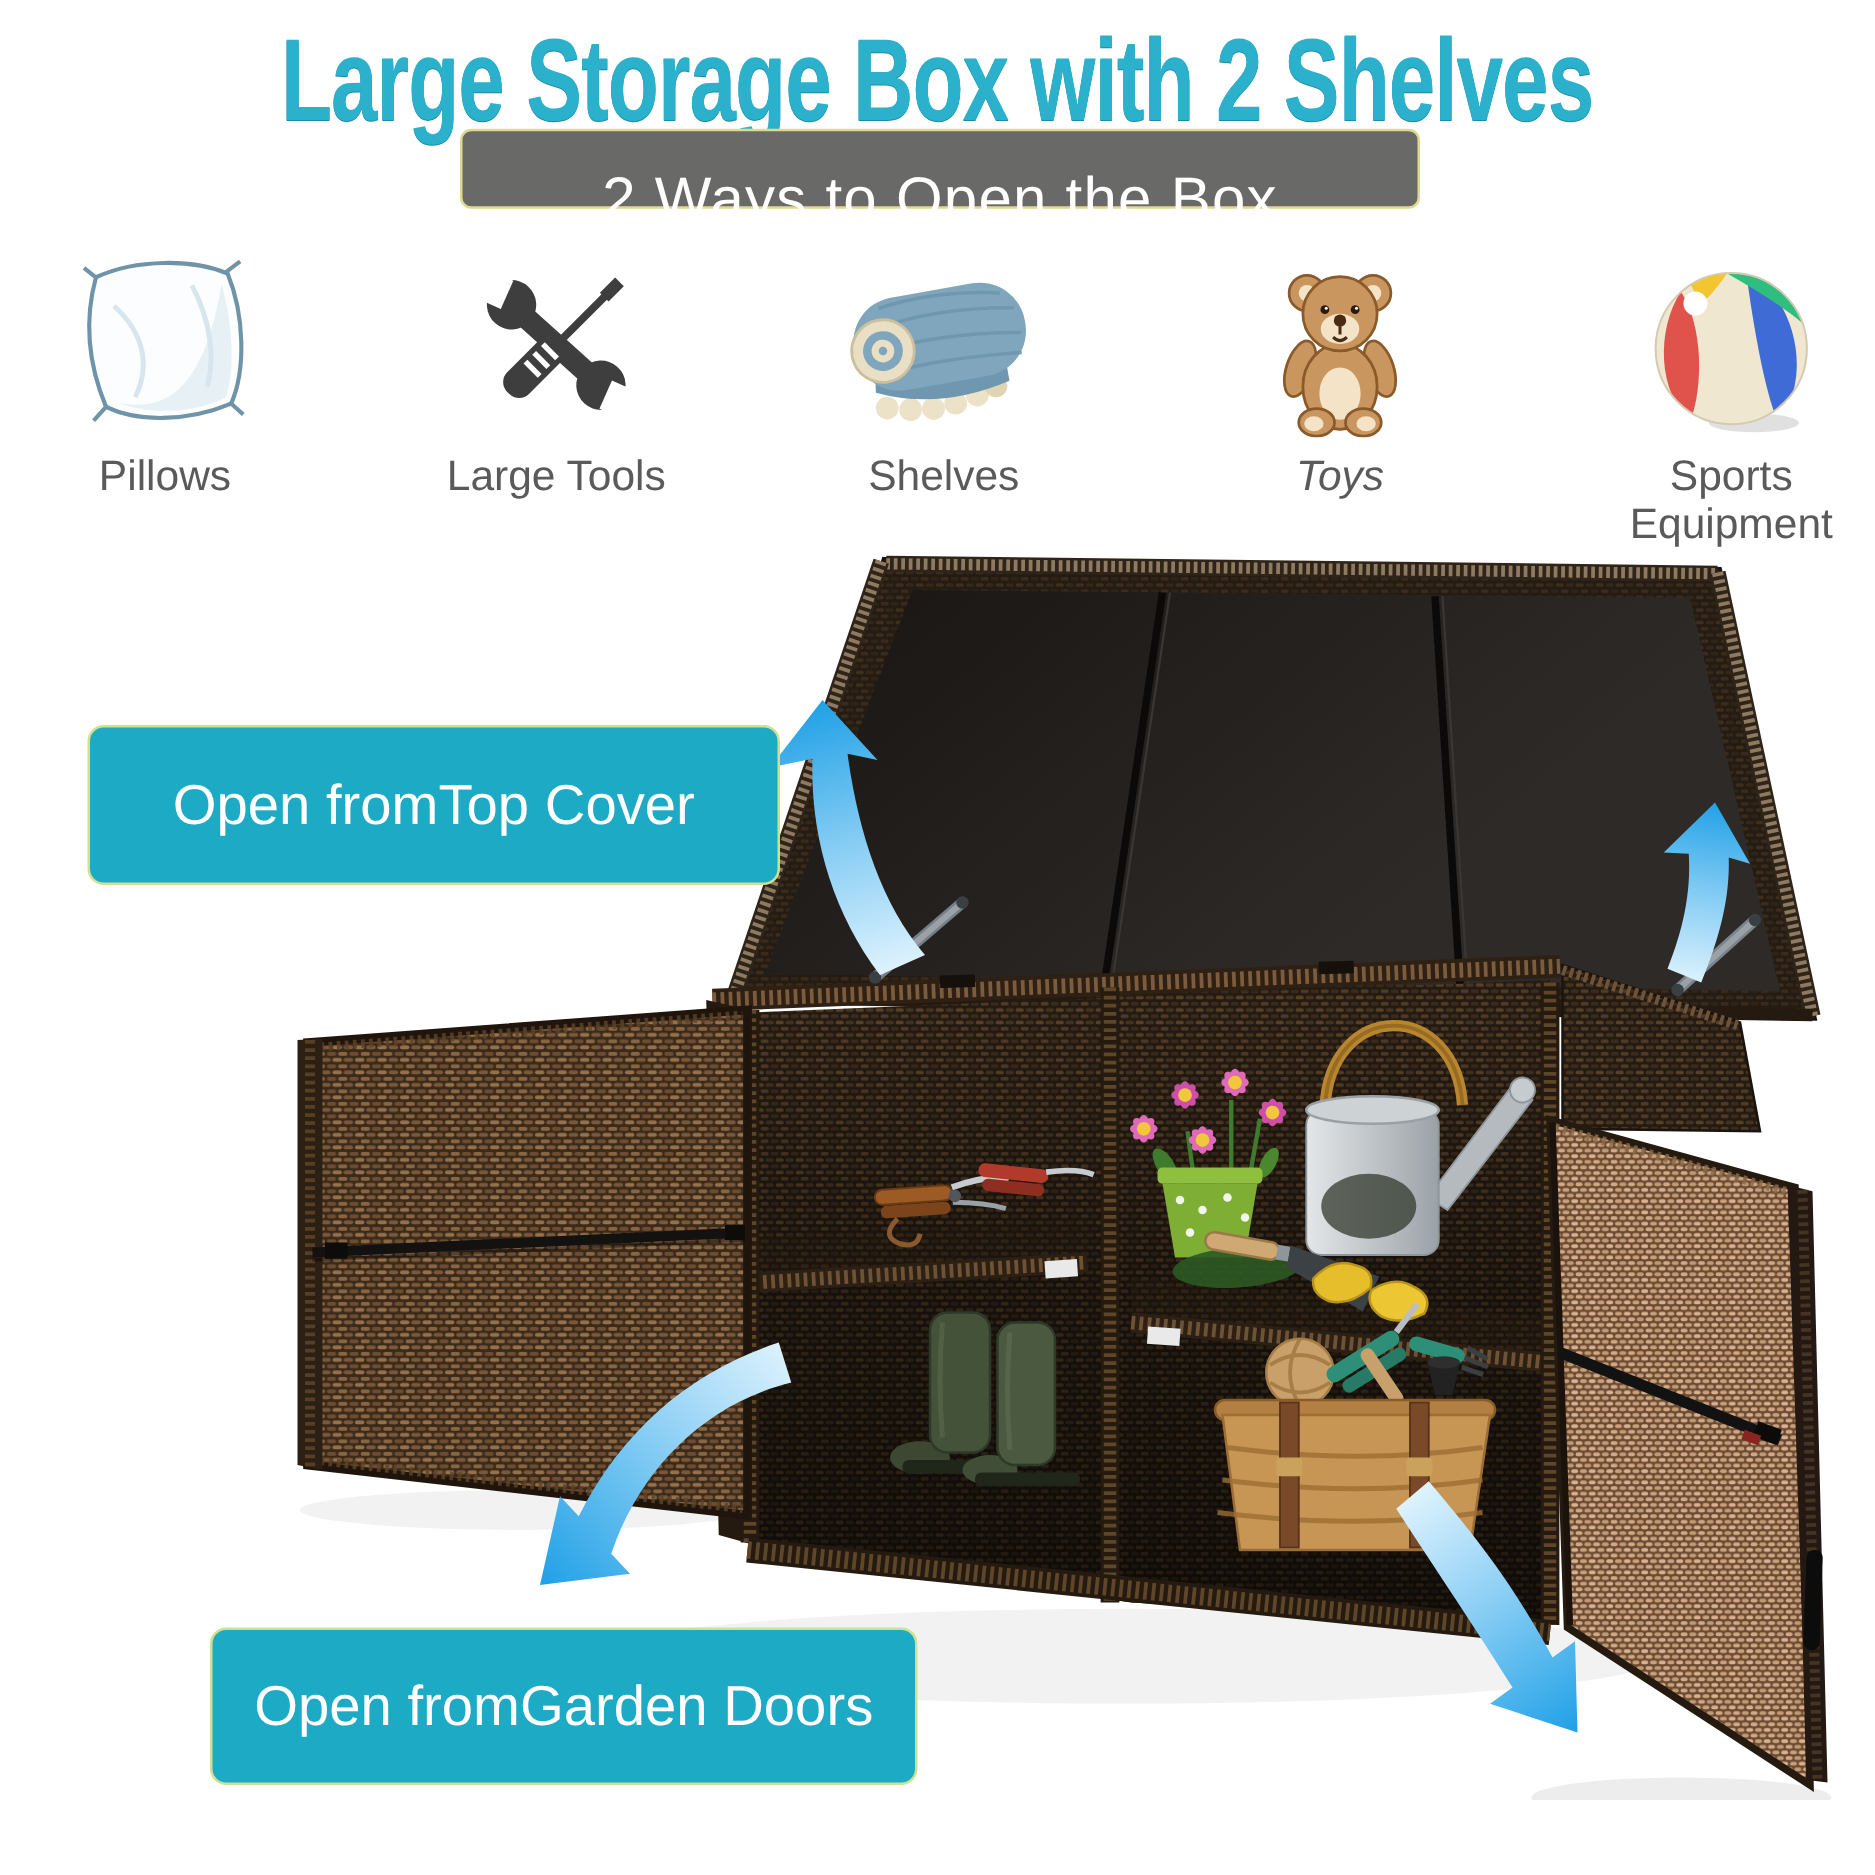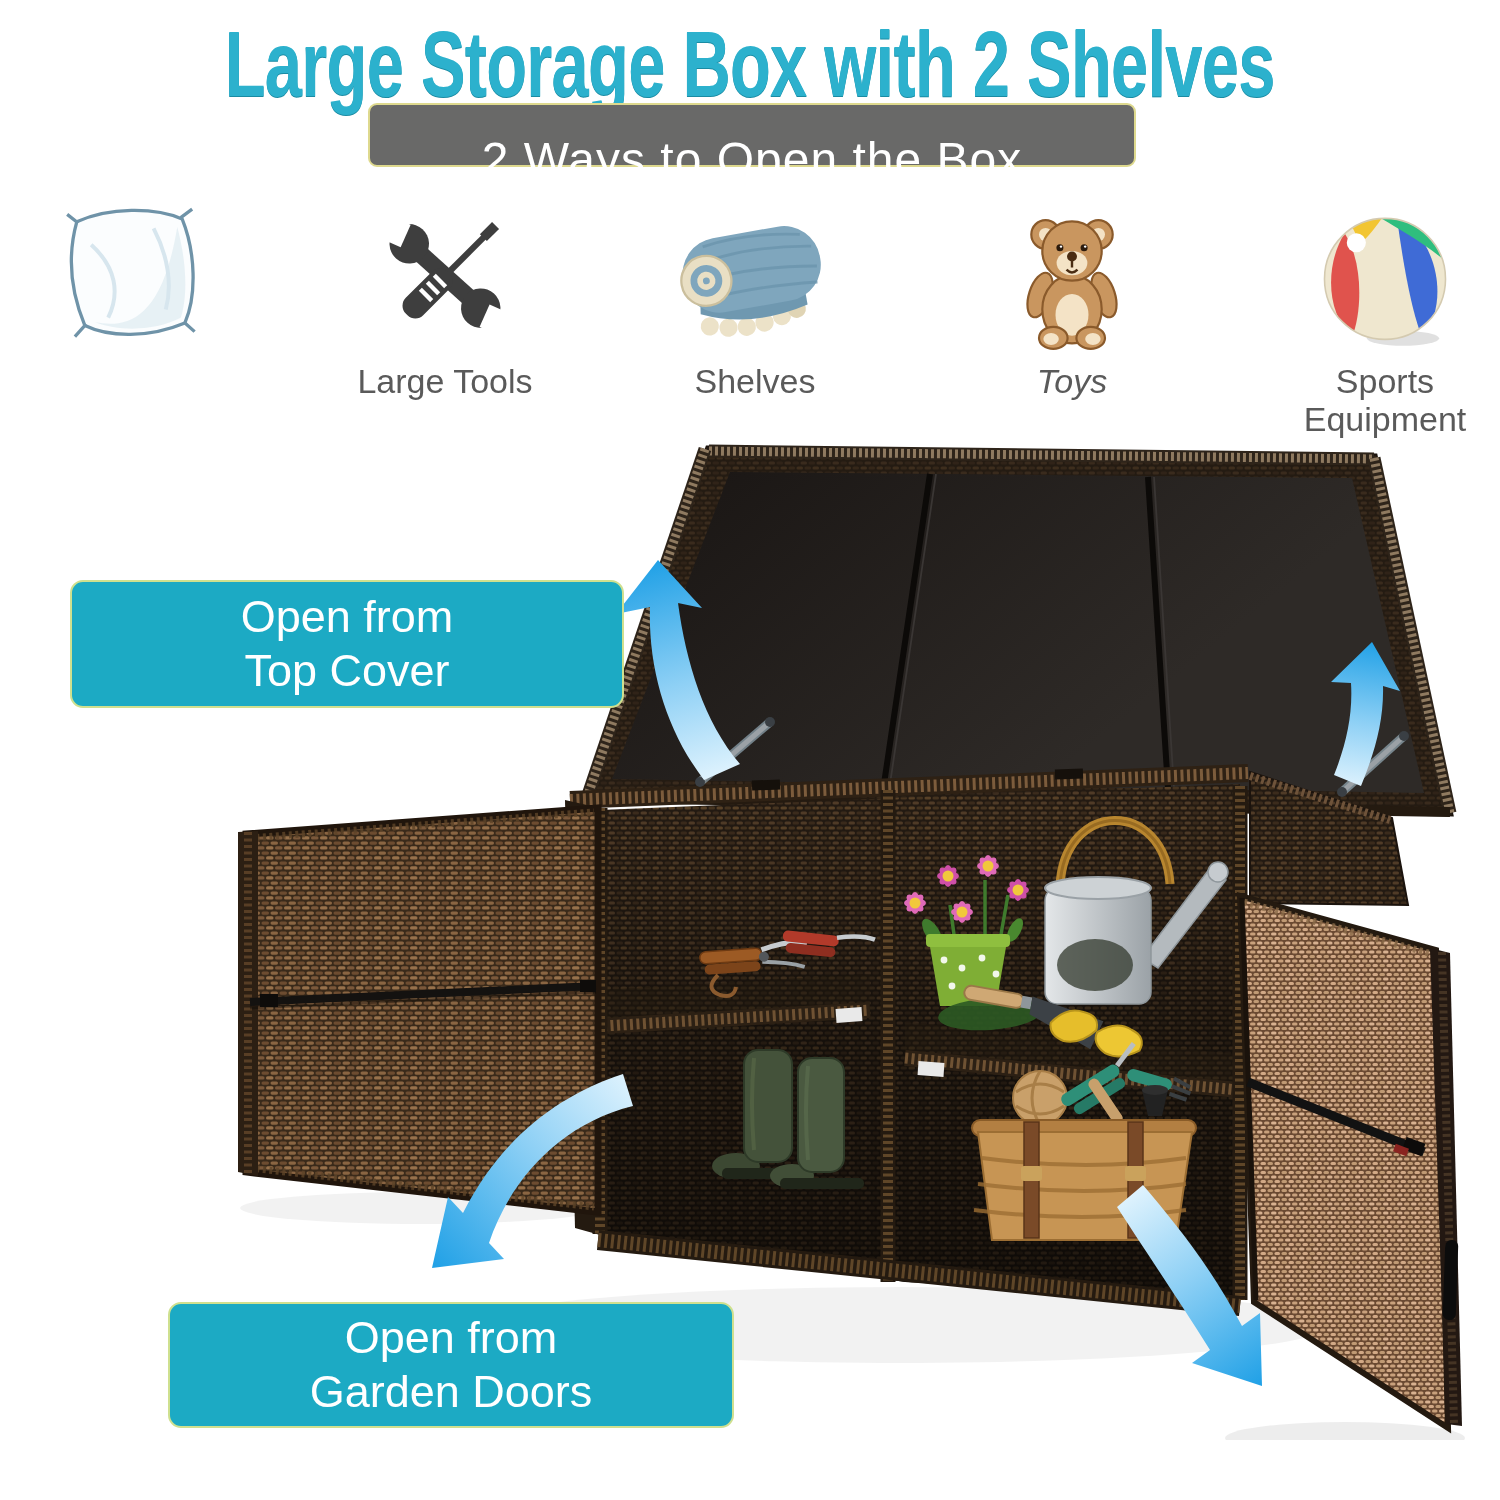--- a/index.html
+++ b/index.html
@@ -18,21 +18,21 @@
   .item{position:absolute;top:172px;width:260px;text-align:center;}
   .icon-box{height:178px;display:flex;align-items:flex-end;justify-content:center;}
   .item-label{margin-top:12px;font-size:34px;color:#5a5a5a;line-height:1.12;}
   #item-pillows{left:2px;}
   #item-garden-tools{left:315px;}
   #item-blankets{left:625px;}
   #item-toys{left:942px;font-style:italic;}
   #item-sports{left:1265px;width:240px;}
   
   .callout{position:absolute;background:#1caac4;border:2px solid #cfe08f;border-radius:13px;
-           display:flex;flex-direction:column;align-items:center;justify-content:center;
+           display:flex;flex-direction:row;align-items:center;justify-content:center;
            z-index:3;}
   .callout span{color:#ffffff;font-size:45px;line-height:1.2;}
   #callout-top{left:70px;top:580px;width:550px;height:124px;}
   #callout-bottom{left:168px;top:1302px;width:562px;height:122px;}
   
   .scene{position:absolute;left:0;top:0;width:1500px;height:1500px;z-index:1;}
 </style>
 </head>
 <body>
 
@@ -51,20 +51,21 @@
       <svg width="158" height="162" viewBox="0 0 120 120">
         <g transform="rotate(-3 60 60)">
           <path d="M20,22 C45,12 80,14 100,24 C109,50 108,83 98,103 C70,113 40,111 22,101 C12,73 12,46 20,22 Z" fill="#fbfdfe" stroke="#6f93a8" stroke-width="2.5"></path>
           <path d="M96,30 C102,58 101,84 95,99 C75,108 48,107 30,99 C52,104 80,103 96,30 Z" fill="#e2edf3" opacity="0.8"></path>
           <path d="M30,40 C48,58 50,78 40,96" stroke="#d7e6ee" stroke-width="3" fill="none"></path>
           <path d="M78,30 C88,52 90,74 84,92" stroke="#d7e6ee" stroke-width="3" fill="none"></path>
           <path d="M21,23 l-8,-7 M99,23 l9,-6 M23,100 l-9,9 M97,102 l8,8" stroke="#6f93a8" stroke-width="2.5" fill="none"></path>
         </g>
       </svg>
     </div>
+    <div class="item-label">Pillows</div>
   </div>
 
   <div class="item" id="item-garden-tools">
     <div class="icon-box">
       <svg width="148" height="148" viewBox="0 0 120 120">
         <g fill="#3e3e3e">
           <g transform="rotate(-48 60 60)">
             <rect x="53" y="24" width="14" height="72"></rect>
             <circle cx="60" cy="21" r="16"></circle>
             <rect x="50" y="-2" width="20" height="17" fill="#ffffff" transform="rotate(-18 60 6)"></rect>

